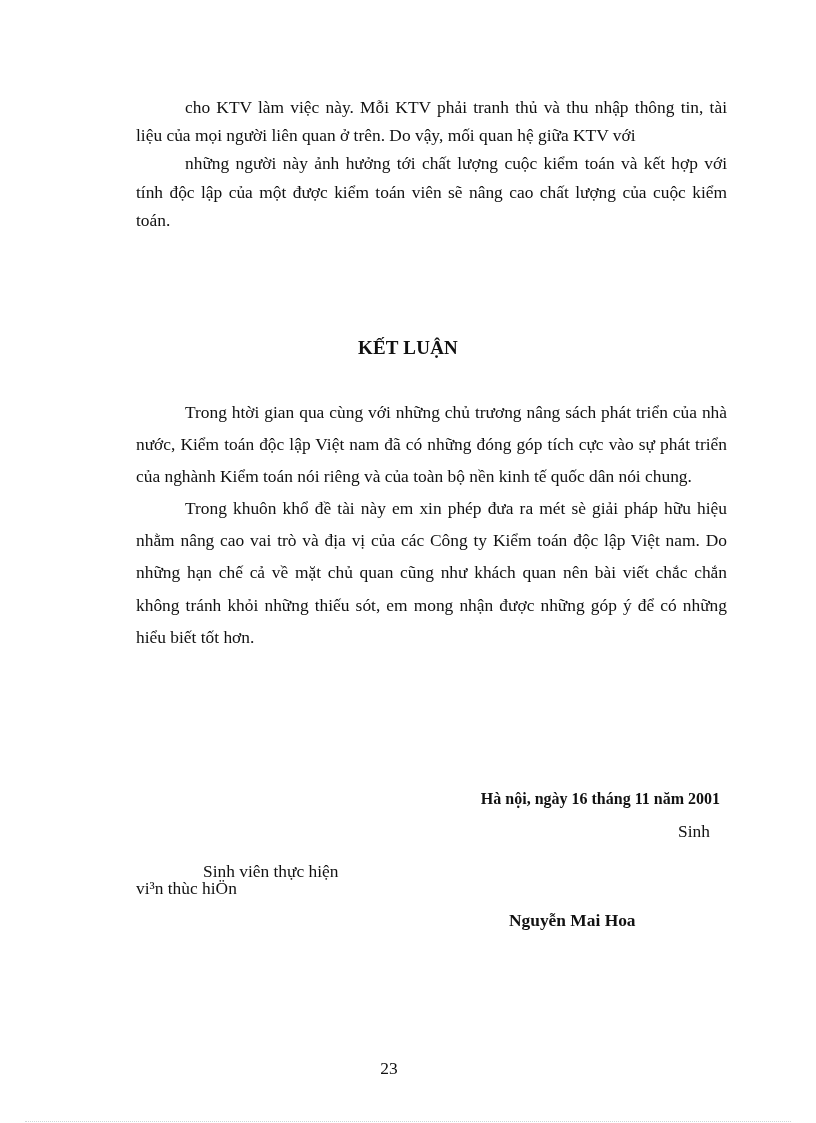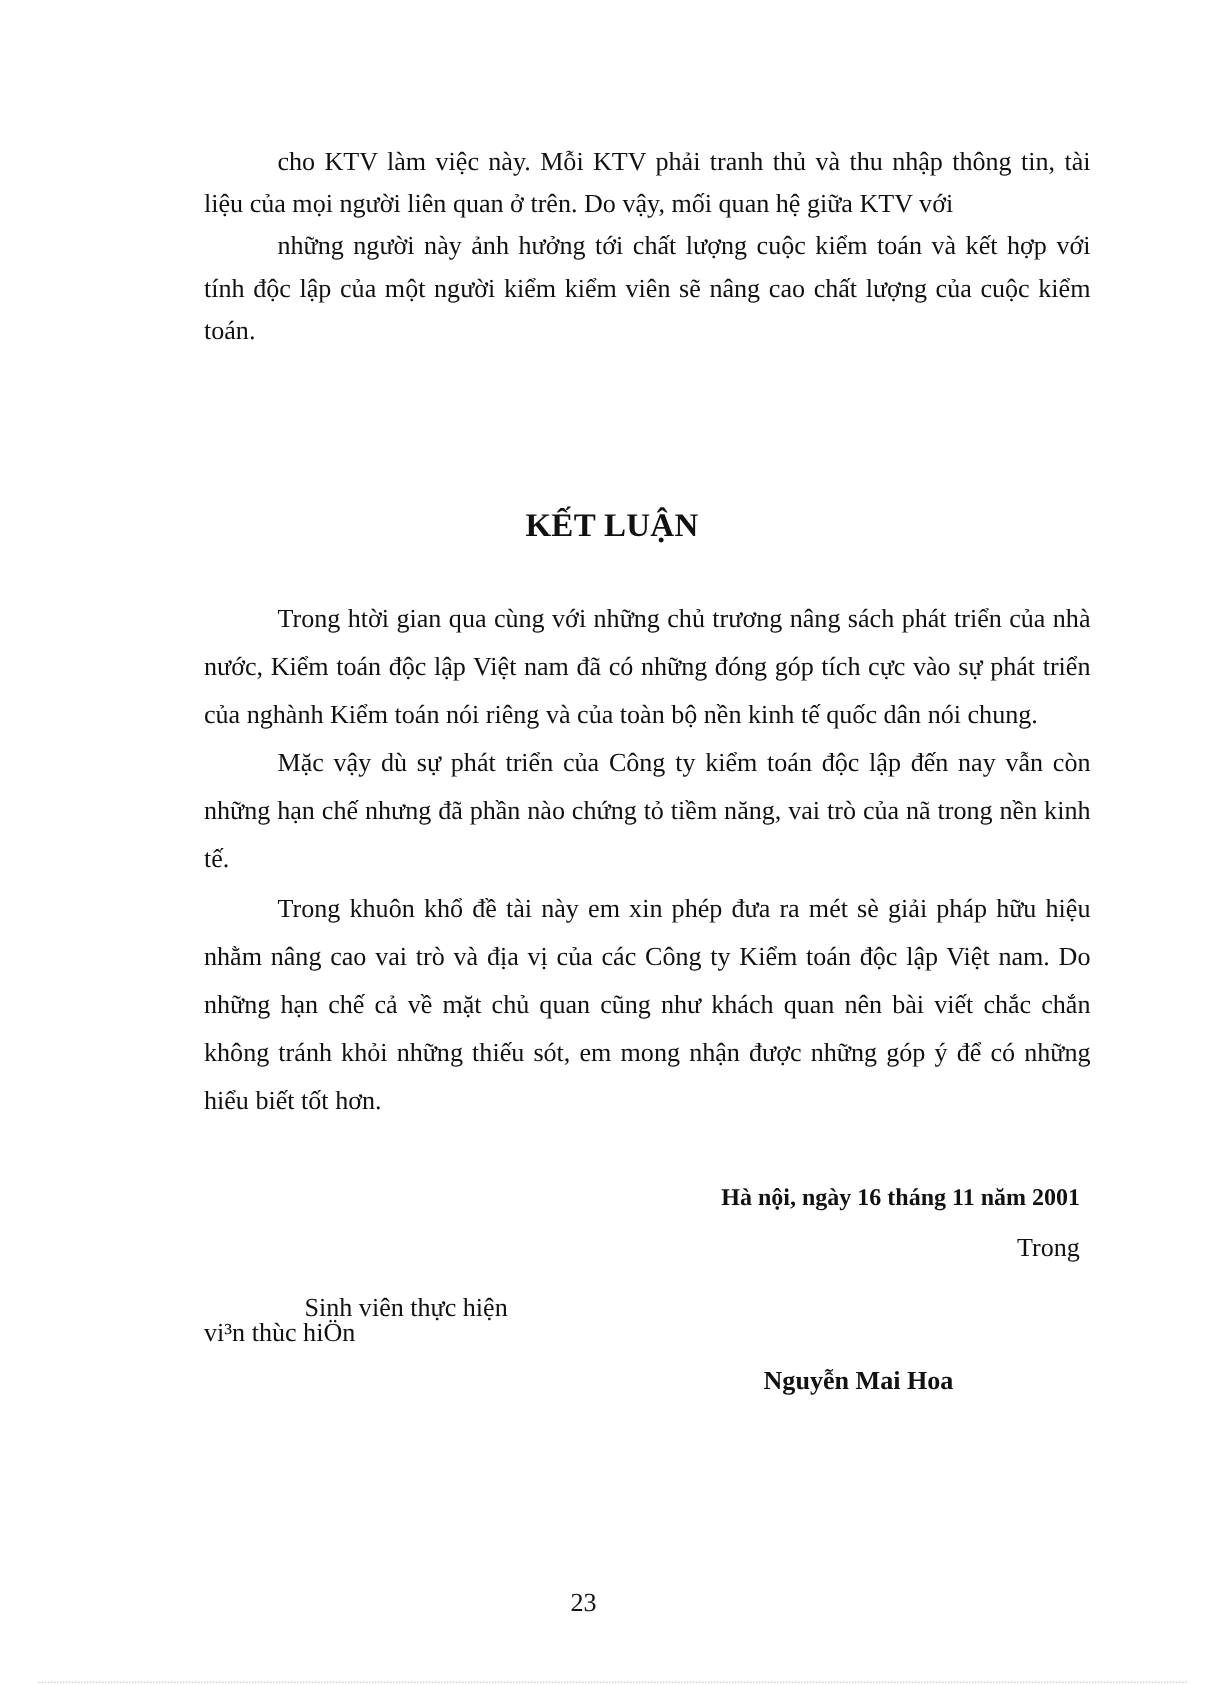--- a/index.html
+++ b/index.html
@@ -33,21 +33,21 @@
     .indent { text-indent: 49px; }
     .intro { top: 93px; line-height: 28.2px; }
     .intro p { text-align-last: left; }
     .heading {
       position: absolute;
       top: 337px;
       left: 0;
       width: 816px;
       text-align: center;
       font-weight: bold;
-      font-size: 22px;
+      font-size: 19px;
       letter-spacing: 0.2px;
     }
     .conclusion { top: 396px; line-height: 32.1px; }
     .place-date {
       position: absolute;
       top: 790px;
       right: 96px;
       font-weight: bold;
       font-size: 16px;
       white-space: nowrap;
@@ -100,35 +100,34 @@
       border-top: 1px dotted #cfd6d8;
     }
   </style>
 </head>
 <body>
 
 <div class="page">
 
   <div class="block intro">
     <p class="indent">cho KTV làm việc này. Mỗi KTV phải tranh thủ và thu nhập thông tin, tài liệu của mọi người liên quan ở trên. Do vậy, mối quan hệ giữa KTV với</p>
-    <p class="indent">những người này ảnh hưởng tới chất lượng cuộc kiểm toán và kết hợp với tính độc lập của một người kiểm kiểm viên sẽ nâng cao chất lượng của cuộc kiểm toán.</p>
+    <p class="indent">những người này ảnh hưởng tới chất lượng cuộc kiểm toán và kết hợp với tính độc lập của một được kiểm toán viên sẽ nâng cao chất lượng của cuộc kiểm toán.</p>
   </div>
 
   <div class="heading">KẾT LUẬN</div>
 
   <div class="block conclusion">
     <p class="indent">Trong htời gian qua cùng với những chủ trương nâng sách phát triển của nhà nước, Kiểm toán độc lập Việt nam đã có những đóng góp tích cực vào sự phát triển của nghành Kiểm toán nói riêng và của toàn bộ nền kinh tế quốc dân nói chung.</p>
-    <p class="indent">Mặc vậy dù sự phát triển của Công ty kiểm toán độc lập đến nay vẫn còn những hạn chế nhưng đã phần nào chứng tỏ tiềm năng, vai trò của nã trong nền kinh tế.</p>
     <p class="indent">Trong khuôn khổ đề tài này em xin phép đưa ra mét sè giải pháp hữu hiệu nhằm nâng cao vai trò và địa vị của các Công ty Kiểm toán độc lập Việt nam. Do những hạn chế cả về mặt chủ quan cũng như khách quan nên bài viết chắc chắn không tránh khỏi những thiếu sót, em mong nhận được những góp ý để có những hiểu biết tốt hơn.</p>
   </div>
 
   <div class="place-date">Hà nội, ngày 16 tháng 11 năm 2001</div>
 
   <div class="signer-label">Sinh viên thực hiện</div>
-  <div class="signer-label-right">Trong</div>
+  <div class="signer-label-right">Sinh</div>
   <div class="signer-label-cont">vi³n thùc hiÖn</div>
 
   <div class="signer-name">Nguyễn Mai Hoa</div>
 
   <div class="page-number">23</div>
 
   <div class="page-edge"></div>
 </div>
 
 </body></html>

